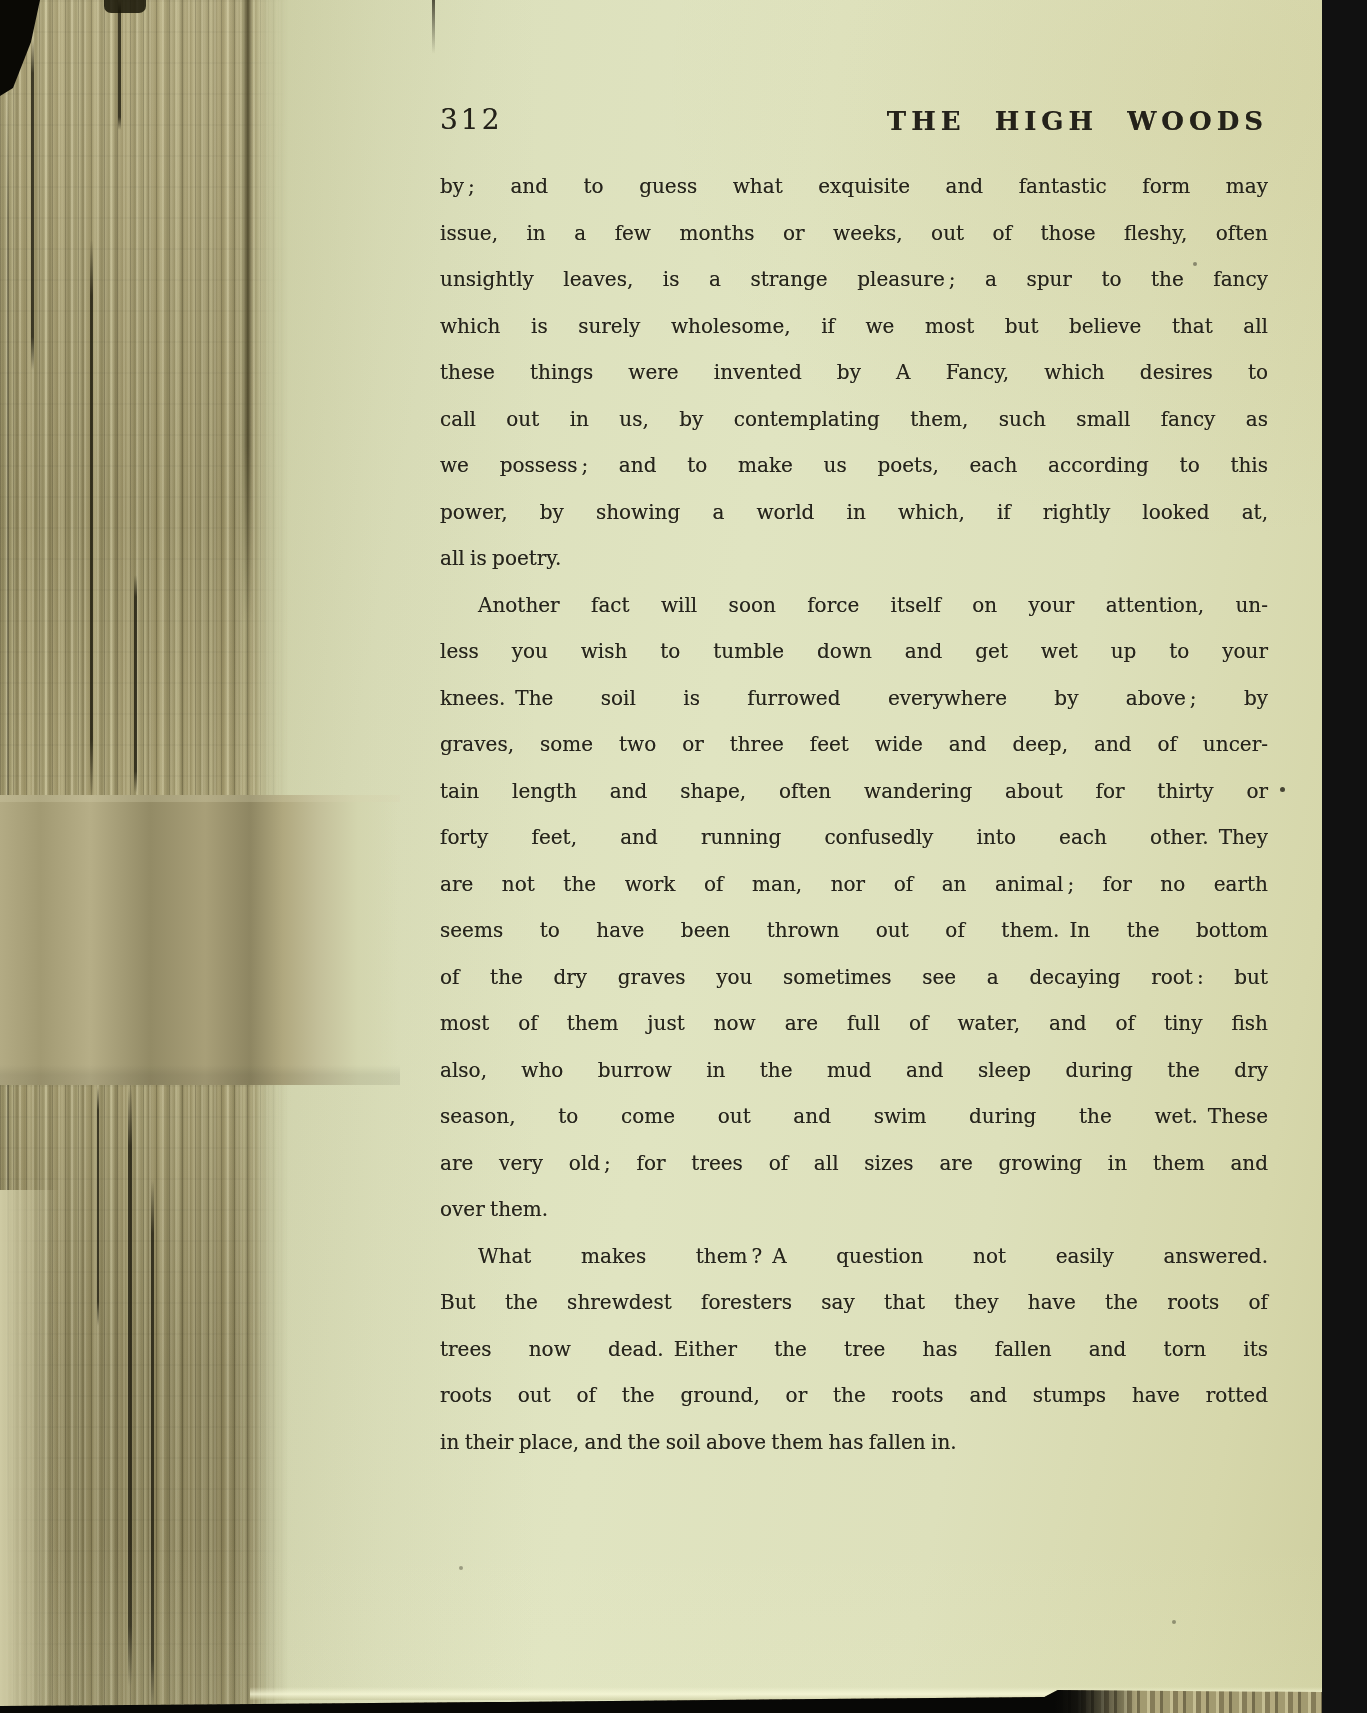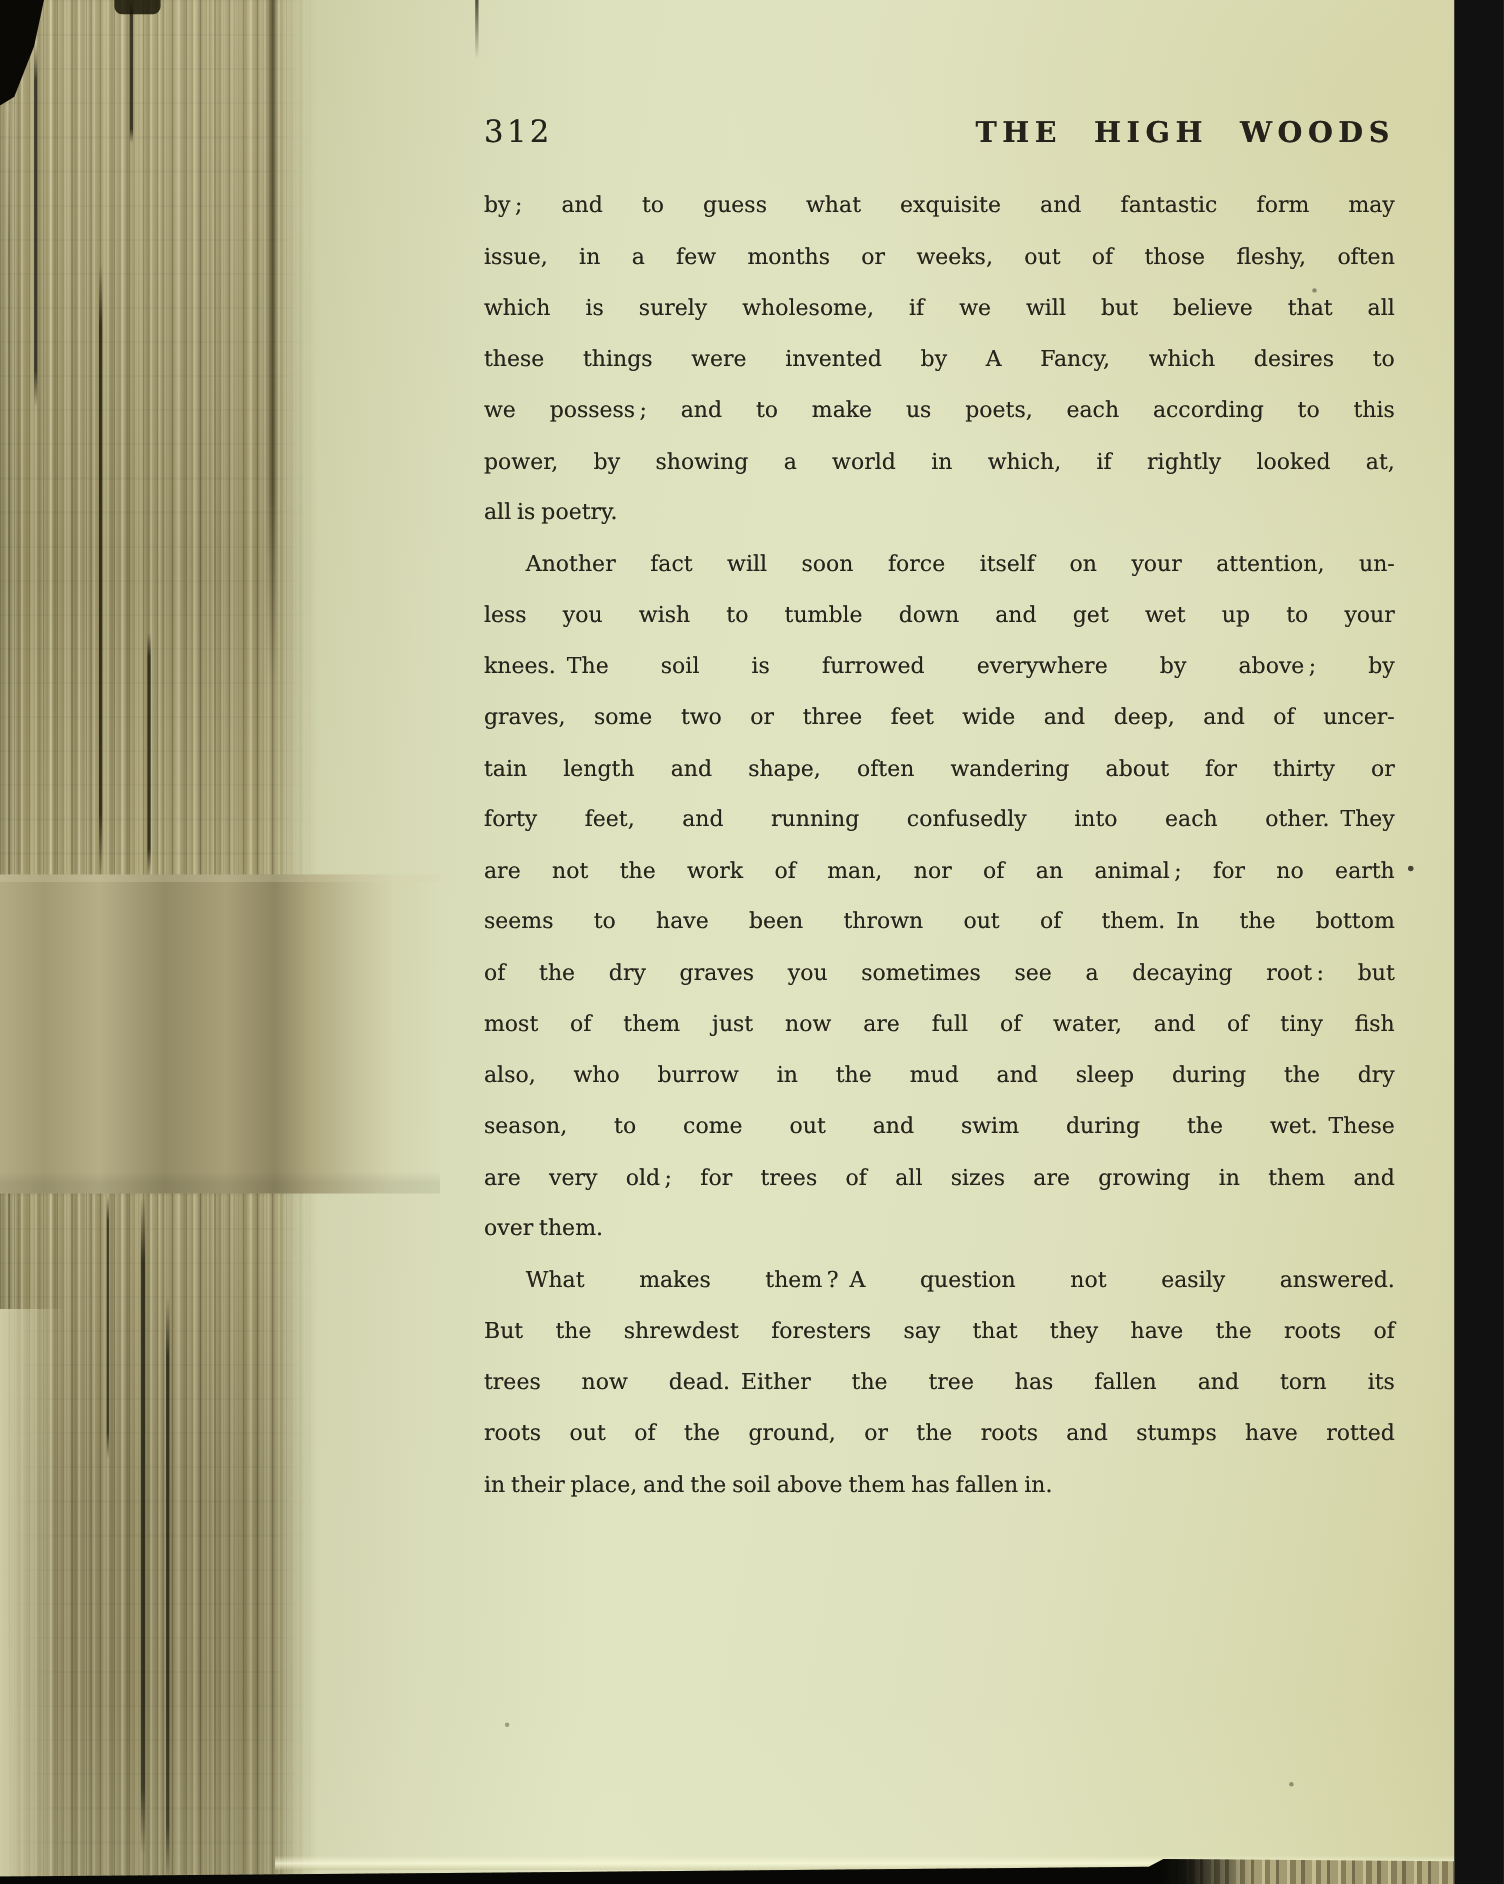--- a/index.html
+++ b/index.html
@@ -120,22 +120,24 @@
   <div class="top-tick-2"></div>
 
   <header>
     <span class="pagenum">312</span>
     <span class="running">THE HIGH WOODS</span>
   </header>
 
   <main class="textblock">
     <div class="bline">by ; and to guess what exquisite and fantastic form may</div>
     <div class="bline">issue, in a few months or weeks, out of those fleshy, often</div>
-    <div class="bline">which is surely wholesome, if we will but believe that all</div>
+    <div class="bline">unsightly leaves, is a strange pleasure ; a spur to the fancy</div>
+    <div class="bline">which is surely wholesome, if we most but believe that all</div>
     <div class="bline">these things were invented by A Fancy, which desires to</div>
+    <div class="bline">call out in us, by contemplating them, such small fancy as</div>
     <div class="bline">we possess ; and to make us poets, each according to this</div>
     <div class="bline">power, by showing a world in which, if rightly looked at,</div>
     <div class="bline endpara">all is poetry.</div>
     <div class="bline indent">Another fact will soon force itself on your attention, un-</div>
     <div class="bline">less you wish to tumble down and get wet up to your</div>
     <div class="bline">knees. The soil is furrowed everywhere by above ; by</div>
     <div class="bline">graves, some two or three feet wide and deep, and of uncer-</div>
     <div class="bline">tain length and shape, often wandering about for thirty or</div>
     <div class="bline">forty feet, and running confusedly into each other. They</div>
     <div class="bline">are not the work of man, nor of an animal ; for no earth</div>

